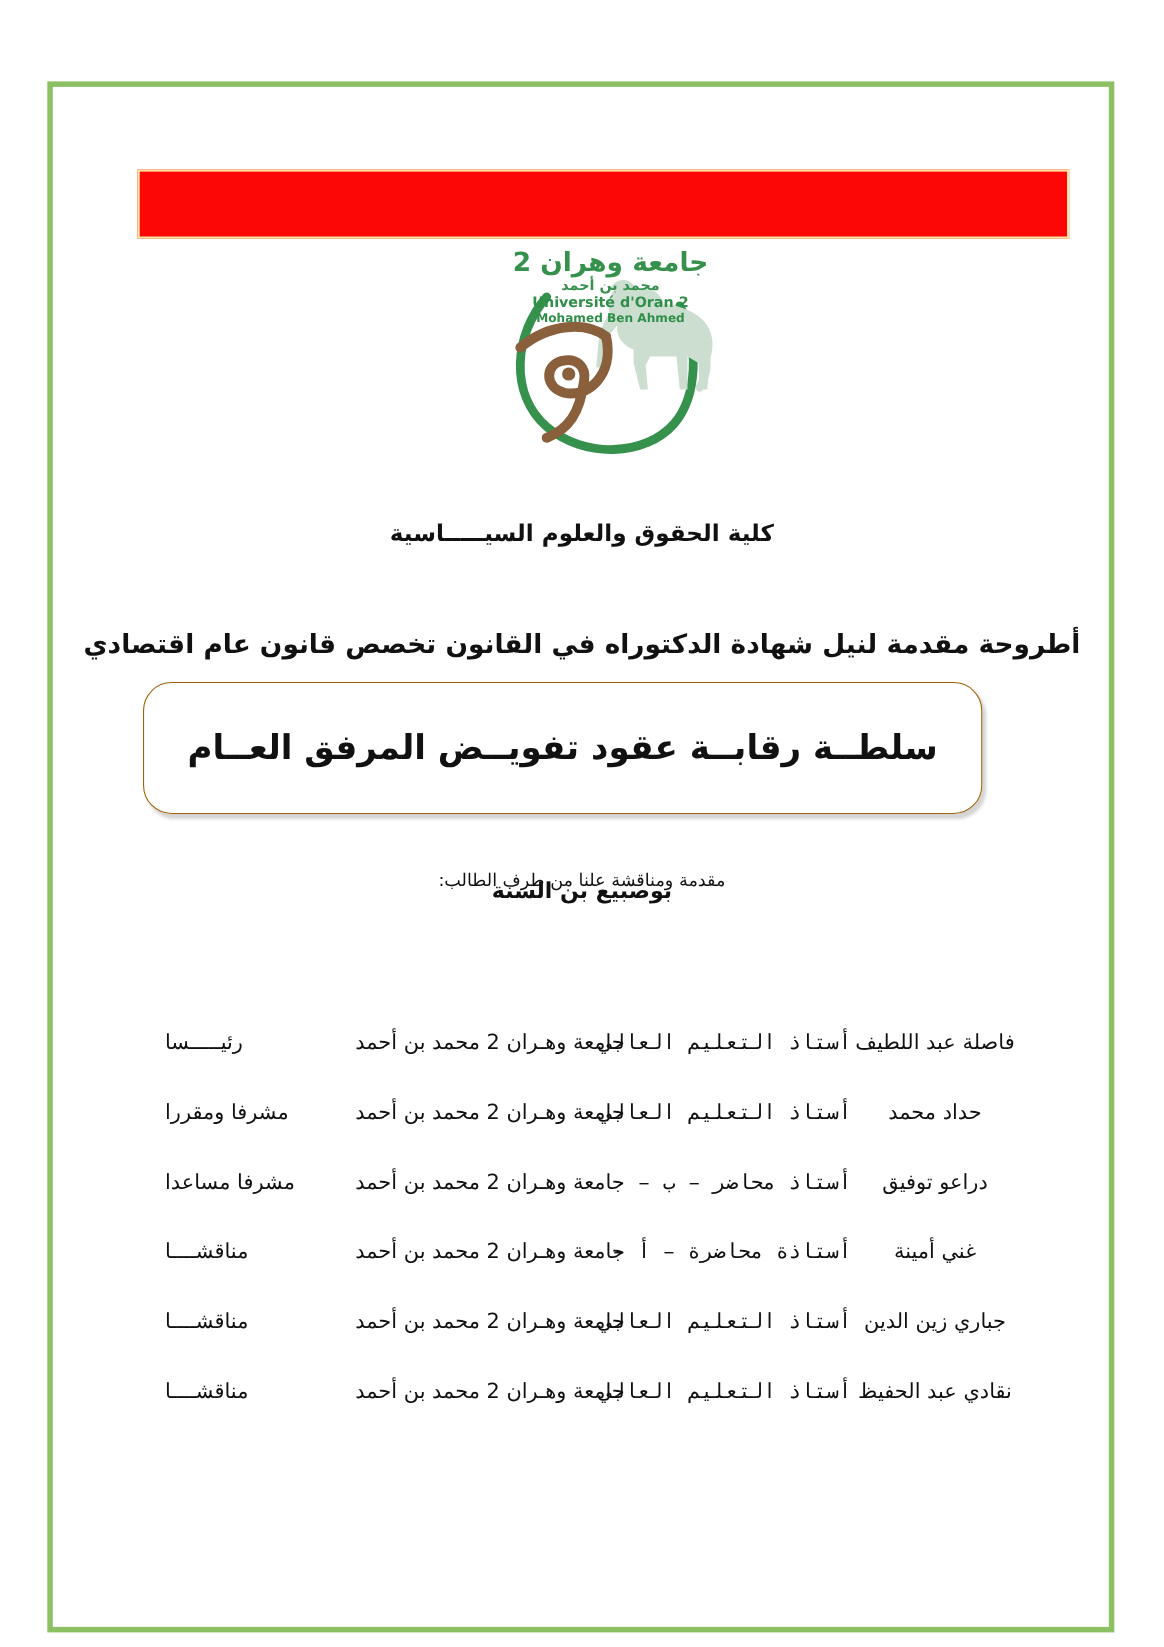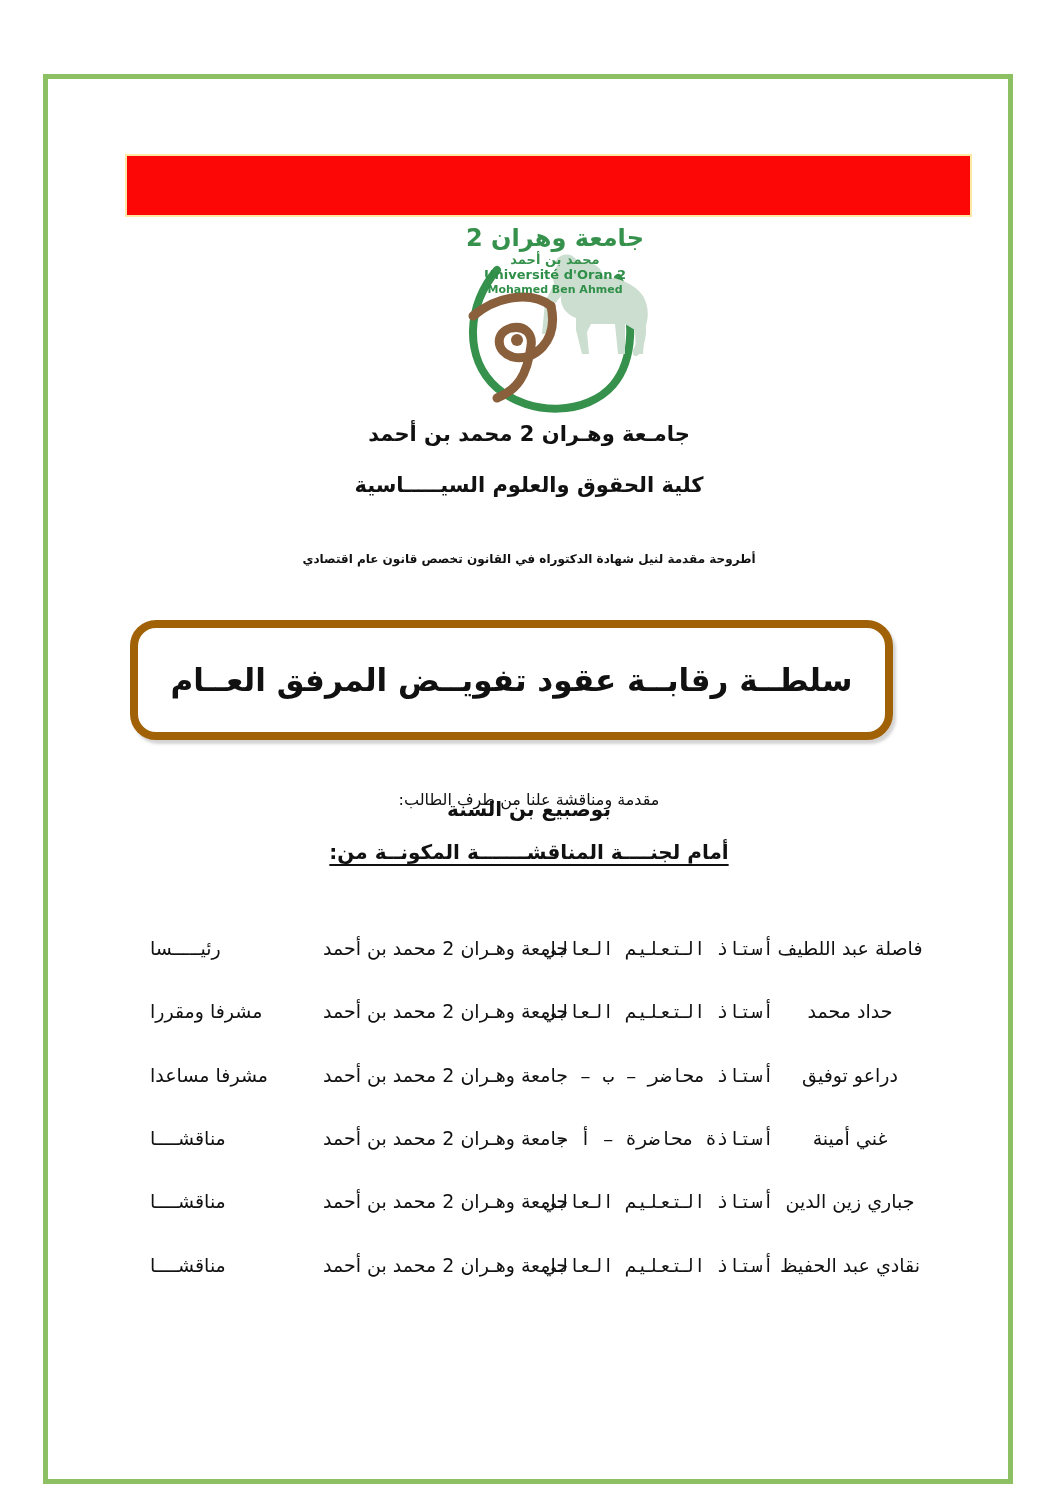--- a/index.html
+++ b/index.html
@@ -27,25 +27,25 @@
   .logo{left:437px;top:186px;width:240px;height:200px;}
   .center-line{
     left:48px;width:962px;
     text-align:center;direction:rtl;
     white-space:nowrap;
     font-weight:bold;
   }
   .h-line1{top:390px;font-size:21px;}
   .h-line2{top:441px;font-size:21px;}
   .h-line3{top:493px;font-size:21px;}
-  .h-line4{top:520px;font-size:12px;}
+  .h-line4{top:540px;font-size:24px;}
   .titlebox{
     left:130px;top:588px;width:763px;height:120px;
     box-sizing:border-box;
-    border:8px solid #a16207;
+    border:1px solid #a16207;
     border-radius:26px;
     box-shadow:3px 4px 3px rgba(160,160,160,0.45);
     display:flex;align-items:center;justify-content:center;
     font-size:31px;font-weight:bold;
     direction:rtl;white-space:nowrap;
   }
   .presented{top:758px;font-size:16px;font-weight:normal;}
   .student{top:765px;font-size:20px;}
   .cheading{top:808px;font-size:20px;text-decoration:underline;text-underline-offset:5px;}
   .crow{left:48px;width:962px;height:42px;}
@@ -89,31 +89,29 @@
       <path d="M114,88 C122,124 96,144 76,139 C58,134 58,114 74,110 C88,107 96,116 94,128 C90,158 80,172 60,180" fill="none" stroke="#8a5f3c" stroke-width="9" stroke-linecap="round"></path>
       <circle cx="80" cy="122" r="6" fill="#8a5f3c"></circle>
     </g>
 
     <text x="118" y="28" text-anchor="middle" font-size="24" font-weight="bold" fill="#35914c">جامعة وهران 2</text>
     <text x="118" y="46" text-anchor="middle" font-size="13" font-weight="bold" fill="#35914c">محمد بن أحمد</text>
     <text x="118" y="61" text-anchor="middle" font-size="13" font-weight="bold" fill="#2f8f49">Université d'Oran 2</text>
     <text x="118" y="75" text-anchor="middle" font-size="11" font-weight="bold" fill="#2f8f49">Mohamed Ben Ahmed</text>
   </svg>
 
-  <div class="abs center-line h-line1">جامـعة وهـران 2 محمد بن أحمد</div>
   <div class="abs center-line h-line2">كلية الحقوق والعلوم السيـــــاسية</div>
   <div class="abs center-line h-line4">أطروحة مقدمة لنيل شهادة الدكتوراه في القانون تخصص قانون عام اقتصادي</div>
 
   <div class="abs titlebox">
     <span>سلطــة رقابــة عقود تفويــض المرفق العــام</span>
   </div>
 
   <div class="abs center-line presented">مقدمة ومناقشة علنا من طرف الطالب:</div>
   <div class="abs center-line student">بوصبيع بن السنة</div>
-  <div class="abs center-line cheading">أمام لجنــــة المناقشـــــــة المكونــة من:</div>
 
   <div class="abs crow r1">
     <span class="c-name">فاصلة عبد اللطيف</span>
     <span class="c-rank">أستاذ التعليم العالي</span>
     <span class="c-univ">جامعة وهـران 2 محمد بن أحمد</span>
     <span class="c-role">رئيـــــسا</span>
   </div>
   <div class="abs crow r2">
     <span class="c-name">حداد محمد</span>
     <span class="c-rank">أستاذ التعليم العالي</span>

